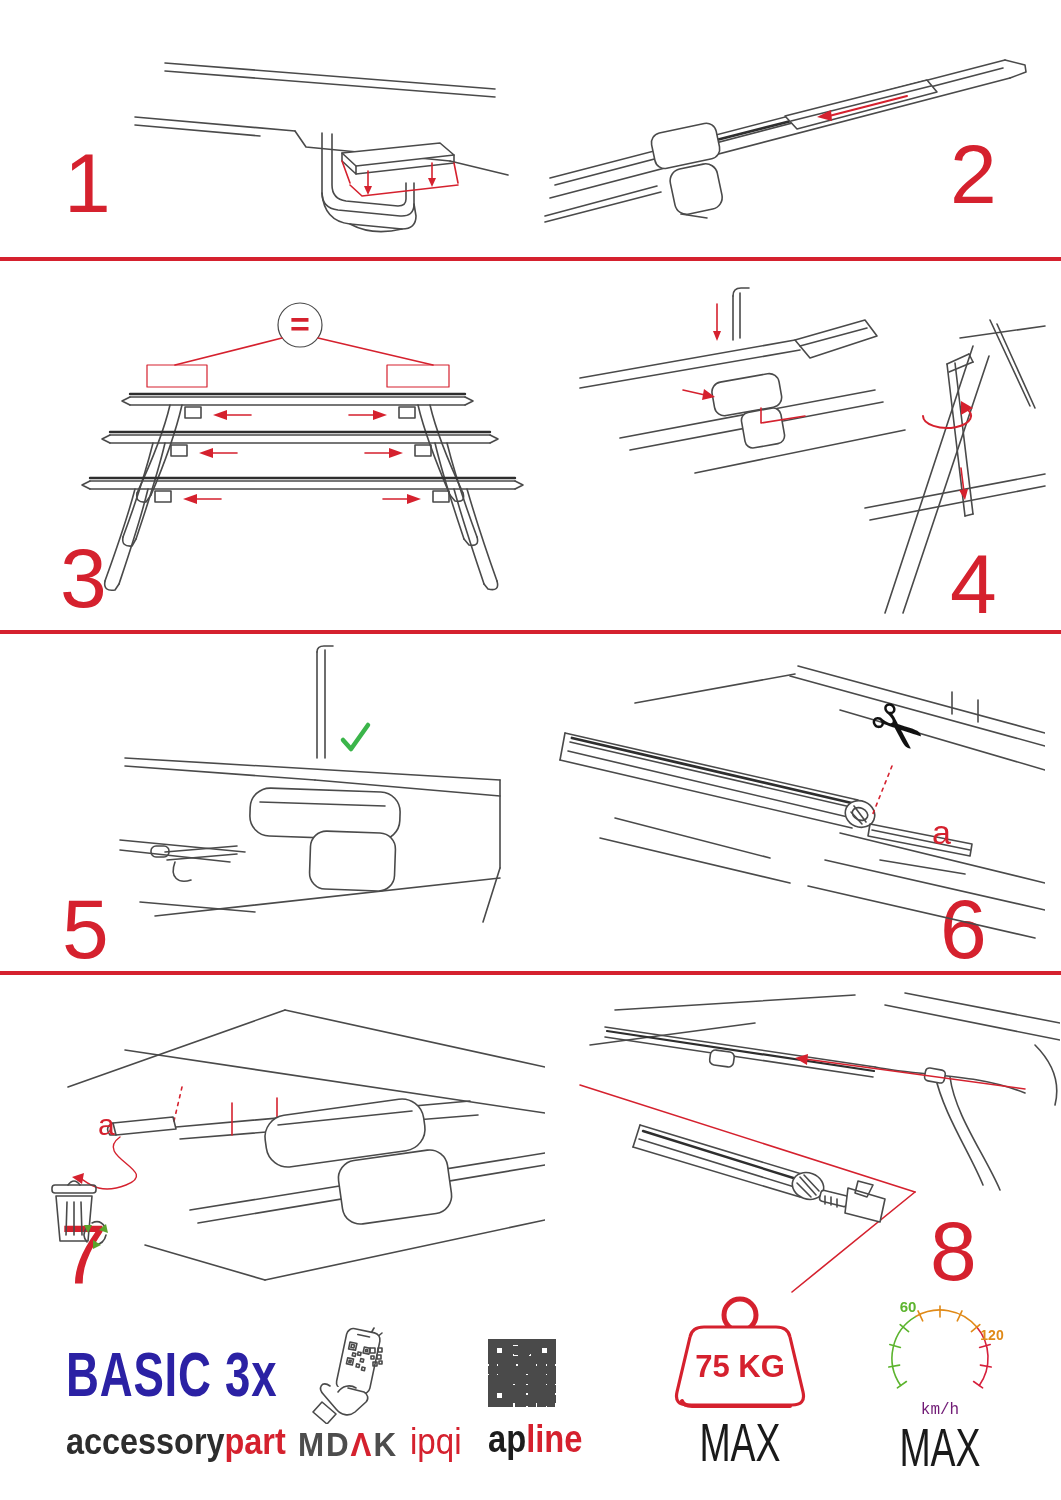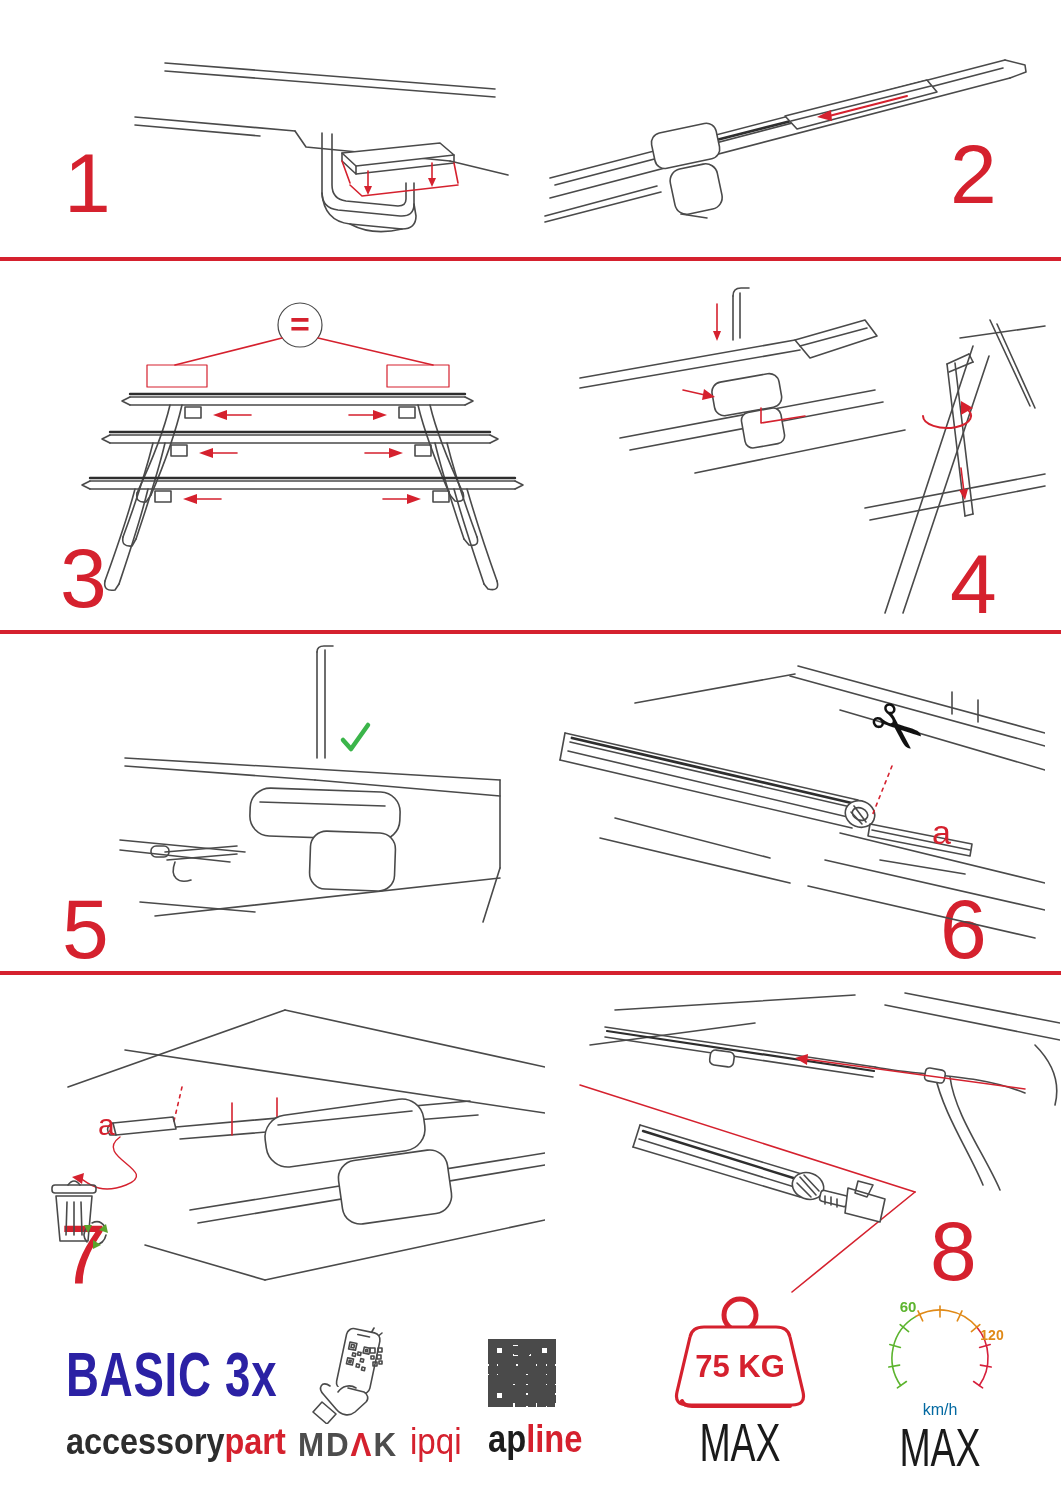--- a/index.html
+++ b/index.html
@@ -25,21 +25,21 @@
   .footer-text{position:absolute;line-height:1;}
   .product{color:var(--blue);font-size:60px;font-weight:700;transform:scale(0.76,1.05);transform-origin:left top;letter-spacing:1px;}
   .brandline{font-size:36px;font-weight:700;transform:scaleX(0.90);transform-origin:left top;color:#2d2d2d;}
   .brandline .red{color:var(--red);}
   .mdak{font-size:33px;font-weight:700;color:#4d4d4d;letter-spacing:2px;transform:scaleX(0.95);transform-origin:left top;}
   .mdak .red{color:var(--red);}
   .ipqi{font-size:36px;font-weight:400;color:var(--red);transform:scaleX(0.92);transform-origin:left top;}
   .apline{font-size:38px;font-weight:700;color:#1d1d1d;transform:scaleX(0.86);transform-origin:left top;}
   .apline .red{color:var(--red);}
   .maxlabel{font-size:48px;font-weight:400;color:#1a1a1a;text-align:center;transform:scale(0.78,1.12);transform-origin:center top;}
-  .kmh{font-size:16px;color:#0369a1;text-align:center;font-family:Liberation Sans, sans-serif;}
+  .kmh{font-size:16px;color:#701a75;text-align:center;font-family:Liberation Mono, monospace;}
 </style>
 </head>
 <body>
 
 <div class="page">
 
   <div class="stepnum" style="left:64px;top:141px">1</div>
   <div class="stepnum" style="left:950px;top:132px">2</div>
   <div class="stepnum" style="left:60px;top:536px">3</div>
   <div class="stepnum" style="left:950px;top:542px">4</div>

